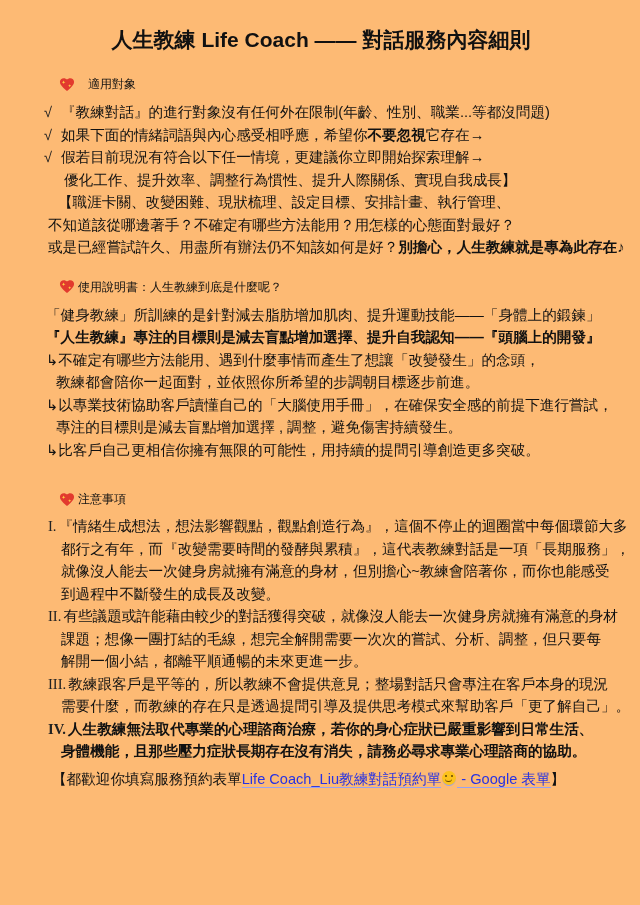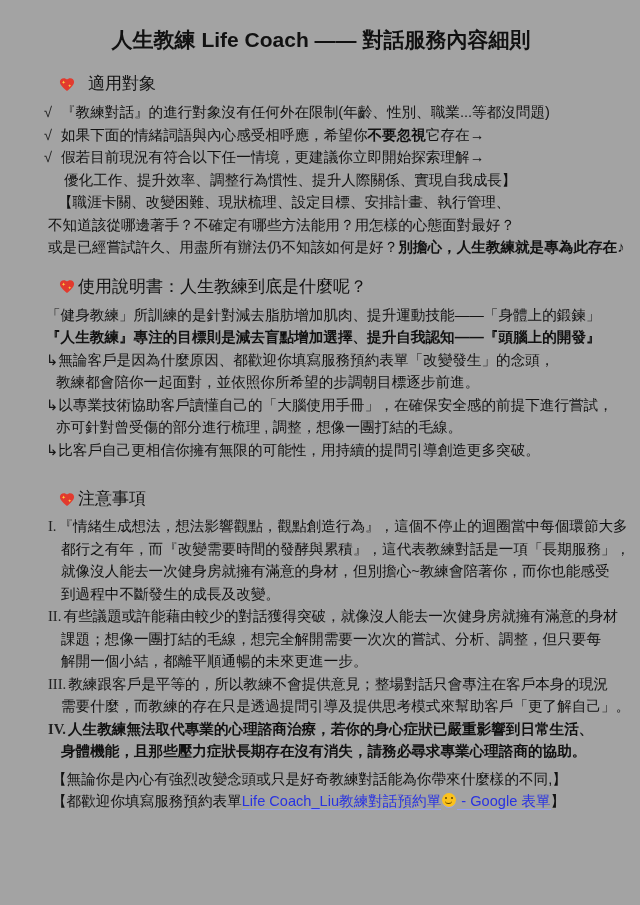--- a/index.html
+++ b/index.html
@@ -1,27 +1,27 @@
 <!DOCTYPE html>
 <html><head>
 <meta charset="utf-8">
 <style>
   html,body{margin:0;padding:0;background:#fff;}
   .page{
     width:640px;height:905px;box-sizing:border-box;
-    padding:26px 36px 0 44px;overflow:hidden;background:#a3a3a3;
+    padding:26px 36px 0 44px;overflow:hidden;background:#fdba74;
     font-family:"Liberation Sans","DejaVu Sans",sans-serif;
     color:#111;
   }
   .title{
     font-size:21px;font-weight:700;text-align:center;
     line-height:28px;margin:0 0 0 -6px;white-space:pre;
   }
   .sec-head{
-    display:flex;align-items:center;font-size:17px;
+    display:flex;align-items:center;font-size:12px;
     padding-left:14px;line-height:24px;white-space:pre;
   }
   .sec-head .heart{flex:0 0 auto;display:inline-flex;}
   .sec-head.gap-wide{gap:12px;}
   .sec-head.gap-tight{gap:2px;}
   #sec1 .sec-head{margin:18px 0 5px 0;}
   #sec2 .sec-head{margin:16px 0 5px 0;}
   #sec3 .sec-head{margin:26px 0 4px 0;}
   .line{
     position:relative;line-height:22.5px;font-size:14.6px;
@@ -91,24 +91,24 @@
           <path fill="#e23a2e" d="M12 21.3l-1.4-1.3C5.4 15.4 2 12.3 2 8.5 2 5.4 4.4 3 7.5 3c1.7 0 3.4.8 4.5 2.1C13.1 3.8 14.8 3 16.5 3 19.6 3 22 5.4 22 8.5c0 3.8-3.4 6.9-8.6 11.5L12 21.3z"></path>
           <path fill="#ffd344" d="M7.2 6.2l.7 1.9 1.9.7-1.9.7-.7 1.9-.7-1.9-1.9-.7 1.9-.7z"></path>
           <path fill="#ffd344" d="M15.8 11.6l.6 1.6 1.6.6-1.6.6-.6 1.6-.6-1.6-1.6-.6 1.6-.6z"></path>
         </svg>
       </span>
       <span>使用說明書：人生教練到底是什麼呢？</span>
     </div>
     <div class="lines">
         <div class="line base"><span>「健身教練」所訓練的是針對減去脂肪增加肌肉、提升運動技能——「身體上的鍛鍊」</span></div>
         <div class="line base"><span class="b">『人生教練』專注的目標則是減去盲點增加選擇、提升自我認知——『頭腦上的開發』</span></div>
-        <div class="line base"><span>↳無論客戶是因為什麼原因、都歡迎你填寫服務預約表單「改變發生」的念頭，</span></div>
+        <div class="line base"><span>↳不確定有哪些方法能用、遇到什麼事情而產生了想讓「改變發生」的念頭，</span></div>
         <div class="line cont"><span>教練都會陪你一起面對，並依照你所希望的步調朝目標逐步前進。</span></div>
         <div class="line base"><span>↳以專業技術協助客戶讀懂自己的「大腦使用手冊」，在確保安全感的前提下進行嘗試，</span></div>
-        <div class="line cont"><span>亦可針對曾受傷的部分進行梳理 , 調整，想像一團打結的毛線。</span></div>
+        <div class="line cont"><span>專注的目標則是減去盲點增加選擇 , 調整，避免傷害持續發生。</span></div>
         <div class="line base"><span>↳比客戶自己更相信你擁有無限的可能性，用持續的提問引導創造更多突破。</span></div>
       </div>
   </section>
 
   <section id="sec3">
     <div class="sec-head gap-tight">
       <span class="heart">
         <svg width="18" height="17" viewBox="0 0 24 24" aria-hidden="true">
           <path fill="#e23a2e" d="M12 21.3l-1.4-1.3C5.4 15.4 2 12.3 2 8.5 2 5.4 4.4 3 7.5 3c1.7 0 3.4.8 4.5 2.1C13.1 3.8 14.8 3 16.5 3 19.6 3 22 5.4 22 8.5c0 3.8-3.4 6.9-8.6 11.5L12 21.3z"></path>
           <path fill="#ffd344" d="M7.2 6.2l.7 1.9 1.9.7-1.9.7-.7 1.9-.7-1.9-1.9-.7 1.9-.7z"></path>
@@ -127,18 +127,17 @@
         <div class="line rc"><span>解開一個小結，都離平順通暢的未來更進一步。</span></div>
         <div class="line r"><span class="mark roman">III.</span><span>教練跟客戶是平等的，所以教練不會提供意見；整場對話只會專注在客戶本身的現況</span></div>
         <div class="line rc"><span>需要什麼，而教練的存在只是透過提問引導及提供思考模式來幫助客戶「更了解自己」。</span></div>
         <div class="line r"><span class="mark roman b">IV.</span><span class="b">人生教練無法取代專業的心理諮商治療，若你的身心症狀已嚴重影響到日常生活、</span></div>
         <div class="line rc"><span class="b">身體機能，且那些壓力症狀長期存在沒有消失，請務必尋求專業心理諮商的協助。</span></div>
       </div>
   </section>
 
   <div class="footer">
     <div class="lines">
-        <div class="line f"><span>【無論你是內心有強烈改變念頭或只是好奇教練對話能為你帶來什麼樣的不同,】</span></div>
         <div class="line f"><span>【都歡迎你填寫服務預約表單</span><span class="link">Life Coach_Liu教練對話預約單</span><span class="smiley link"></span><span class="link"> - Google 表單</span><span>】</span></div>
       </div>
   </div>
 
 </div>
 
 </body></html>

